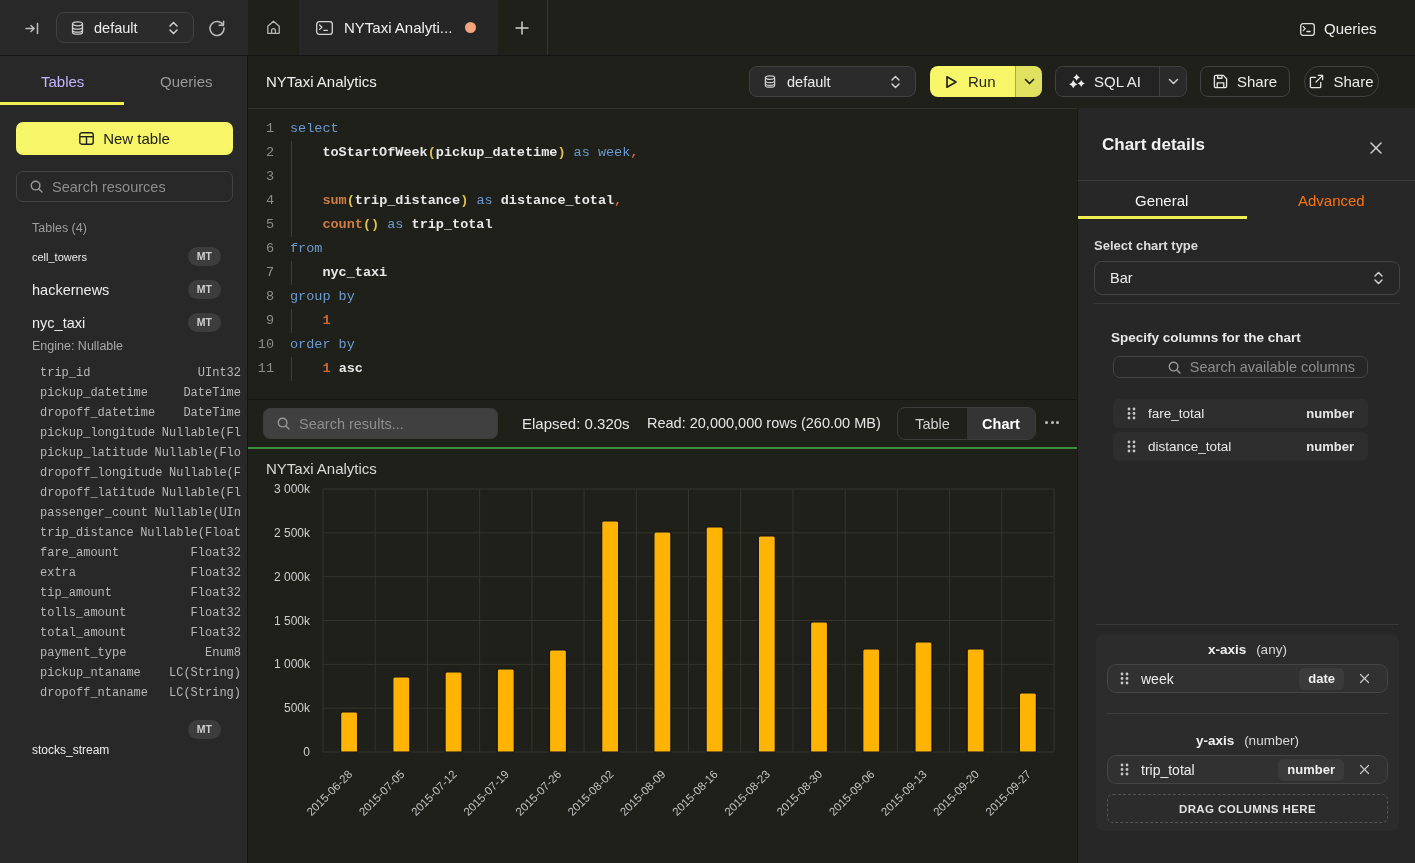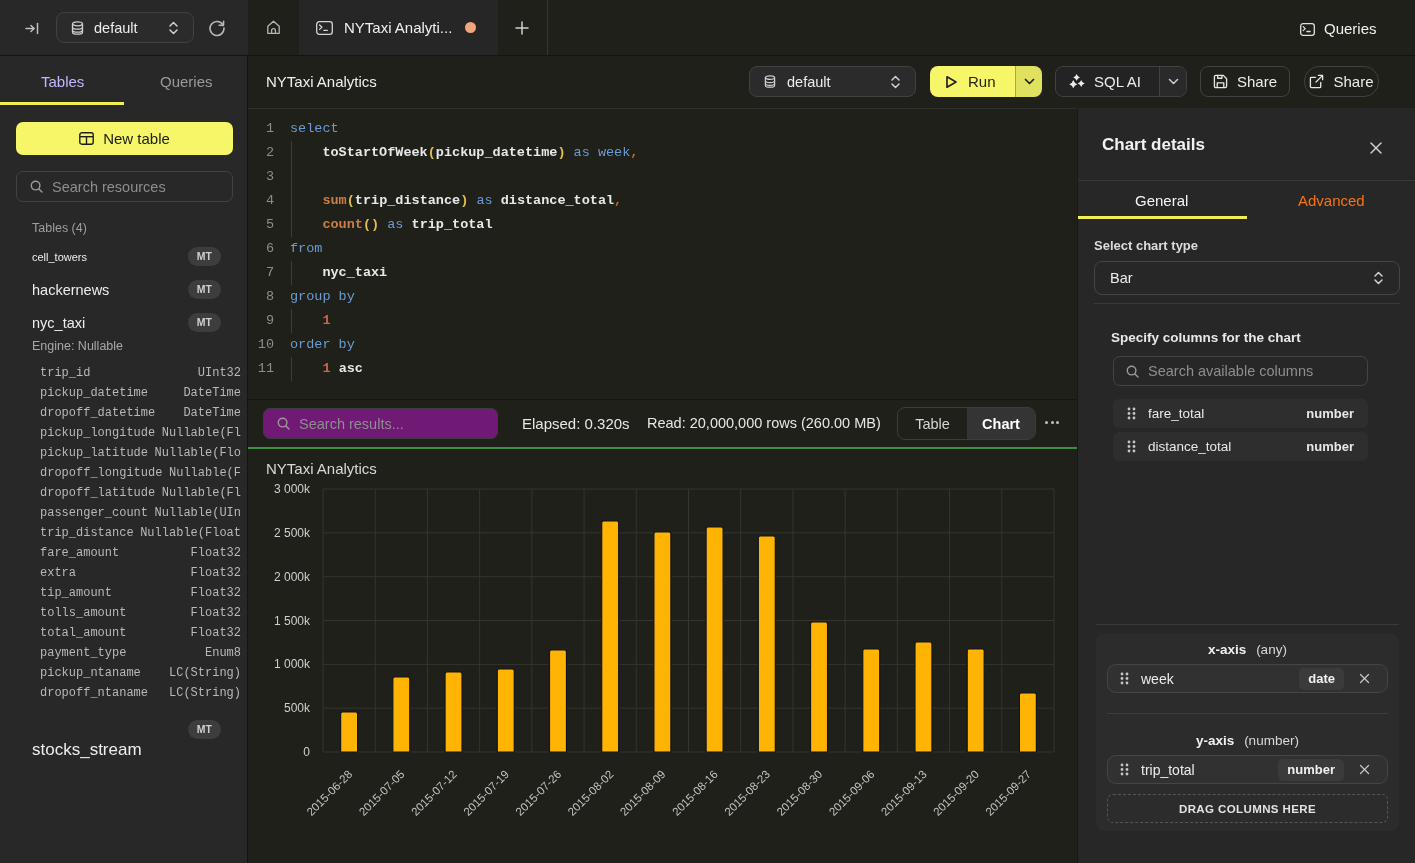--- a/index.html
+++ b/index.html
@@ -182,21 +182,21 @@
         <span>pickup_ntaname</span>
         <span>LC(String)</span>
       </div>
       <div class="colrow">
         <span>dropoff_ntaname</span>
         <span>LC(String)</span>
       </div>
     </div>
 
   <div class="abs flex" style="left:32px;top:663px;width:189px;height:21px;">
-    <span style="font-size:17px;color:#ededed;margin-top:40px;">stocks_stream</span>
+    <span style="font-size:12px;color:#ededed;margin-top:40px;">stocks_stream</span>
     <span class="mtbadge">MT</span>
   </div>
 </div>
 <style>
   .mtbadge { margin-left:auto; background:#3d3d3d; color:#cfcfcf; font-size:10.5px; font-weight:600; border-radius:10px; padding:4px 9px; line-height:1; }
   .colrow { display:flex; justify-content:space-between; height:20px; align-items:center; font-family:"Liberation Mono",monospace; font-size:12px; color:#b8b8b8; white-space:nowrap; }
 </style>
 
 <div class="abs" style="left:248px;top:56px;width:1167px;height:52px;">
   <span class="abs" style="left:18px;top:17px;font-size:15px;color:#efefef;">NYTaxi Analytics</span>
@@ -293,21 +293,21 @@
   .lnum { position:absolute; width:26px; text-align:right; height:24px; line-height:24px; color:#8c8c8c; font-weight:400; }
   .kw { color:#6b9bd2; font-weight:400; }
   .fn { color:#cf7d45; }
   .pr { color:#e3c04a; }
   .cm { color:#cc6633; }
   .id { color:#e8e8e8; }
   .guide { position:absolute; width:1px; background:#3c3d36; }
 </style>
 
 <div class="abs" style="left:248px;top:399px;width:829px;height:48px;border-top:1px solid #16160f;">
-  <div class="abs flex" style="left:15px;top:8px;width:235px;height:31px;background:#701a75;border:1px solid #3c3c3c;border-radius:7px;padding:0 13px;">
+  <div class="abs flex" style="left:15px;top:8px;width:235px;height:31px;background:#404040;border:1px solid #3c3c3c;border-radius:7px;padding:0 13px;">
     <svg width="13" height="13" viewBox="0 0 13 13" fill="none" stroke="#9a9a9a" stroke-width="1.4" stroke-linecap="round">
         <circle cx="5.6" cy="5.6" r="4.3"></circle>
         <path d="M8.9 8.9 L12 12"></path>
       </svg>
     <span style="margin-left:9px;font-size:14.5px;color:#8e8e8e;">Search results...</span>
   </div>
   <span class="abs" style="left:274px;top:15px;font-size:15px;color:#e6e6e6;font-weight:400;">Elapsed: 0.320s</span>
   <span class="abs" style="left:399px;top:15px;font-size:14.5px;color:#e6e6e6;font-weight:400;">Read: 20,000,000 rows (260.00 MB)</span>
   <div class="abs flex" style="left:649px;top:7px;width:139px;height:33px;border:1px solid #3c3c3c;border-radius:8px;overflow:hidden;">
     <div class="flex" style="width:69px;height:33px;justify-content:center;">
@@ -404,21 +404,21 @@
   <div class="abs flex" style="left:16px;top:153px;width:306px;height:34px;border:1px solid #444;border-radius:8px;padding:0 15px;">
     <span style="font-size:14.5px;color:#ececec;">Bar</span>
     <svg style="margin-left:auto" width="11" height="14" viewBox="0 0 11 14" fill="none" stroke="#cfcfcf" stroke-width="1.5" stroke-linecap="round" stroke-linejoin="round">
       <path d="M2 5 L5.5 1.5 L9 5"></path>
         <path d="M2 9 L5.5 12.5 L9 9"></path>
     </svg>
   </div>
   <div class="abs" style="left:16px;top:195px;width:306px;height:1px;background:#3a3a3a;"></div>
 
   <span class="abs" style="left:33px;top:222px;font-size:13.5px;color:#e8e8e8;font-weight:700;">Specify columns for the chart</span>
-  <div class="abs flex" style="left:35px;top:248px;width:255px;height:30px;border:1px solid #444;border-radius:7px;padding:0 12px;">
+  <div class="abs flex" style="left:35px;top:248px;width:255px;height:22px;border:1px solid #444;border-radius:7px;padding:0 12px;justify-content:flex-end;">
     <svg width="13" height="13" viewBox="0 0 13 13" fill="none" stroke="#9a9a9a" stroke-width="1.4" stroke-linecap="round">
         <circle cx="5.6" cy="5.6" r="4.3"></circle>
         <path d="M8.9 8.9 L12 12"></path>
       </svg>
     <span style="margin-left:9px;font-size:14.5px;color:#8e8e8e;">Search available columns</span>
   </div>
 
   <div class="abs flex" style="left:35px;top:291px;width:255px;height:29px;background:#2e2e2e;border-radius:6px;padding:0 14px;">
     <svg width="9" height="13" viewBox="0 0 9 13" fill="#c5c5c5">
         <circle cx="2" cy="2" r="1.4"></circle>

